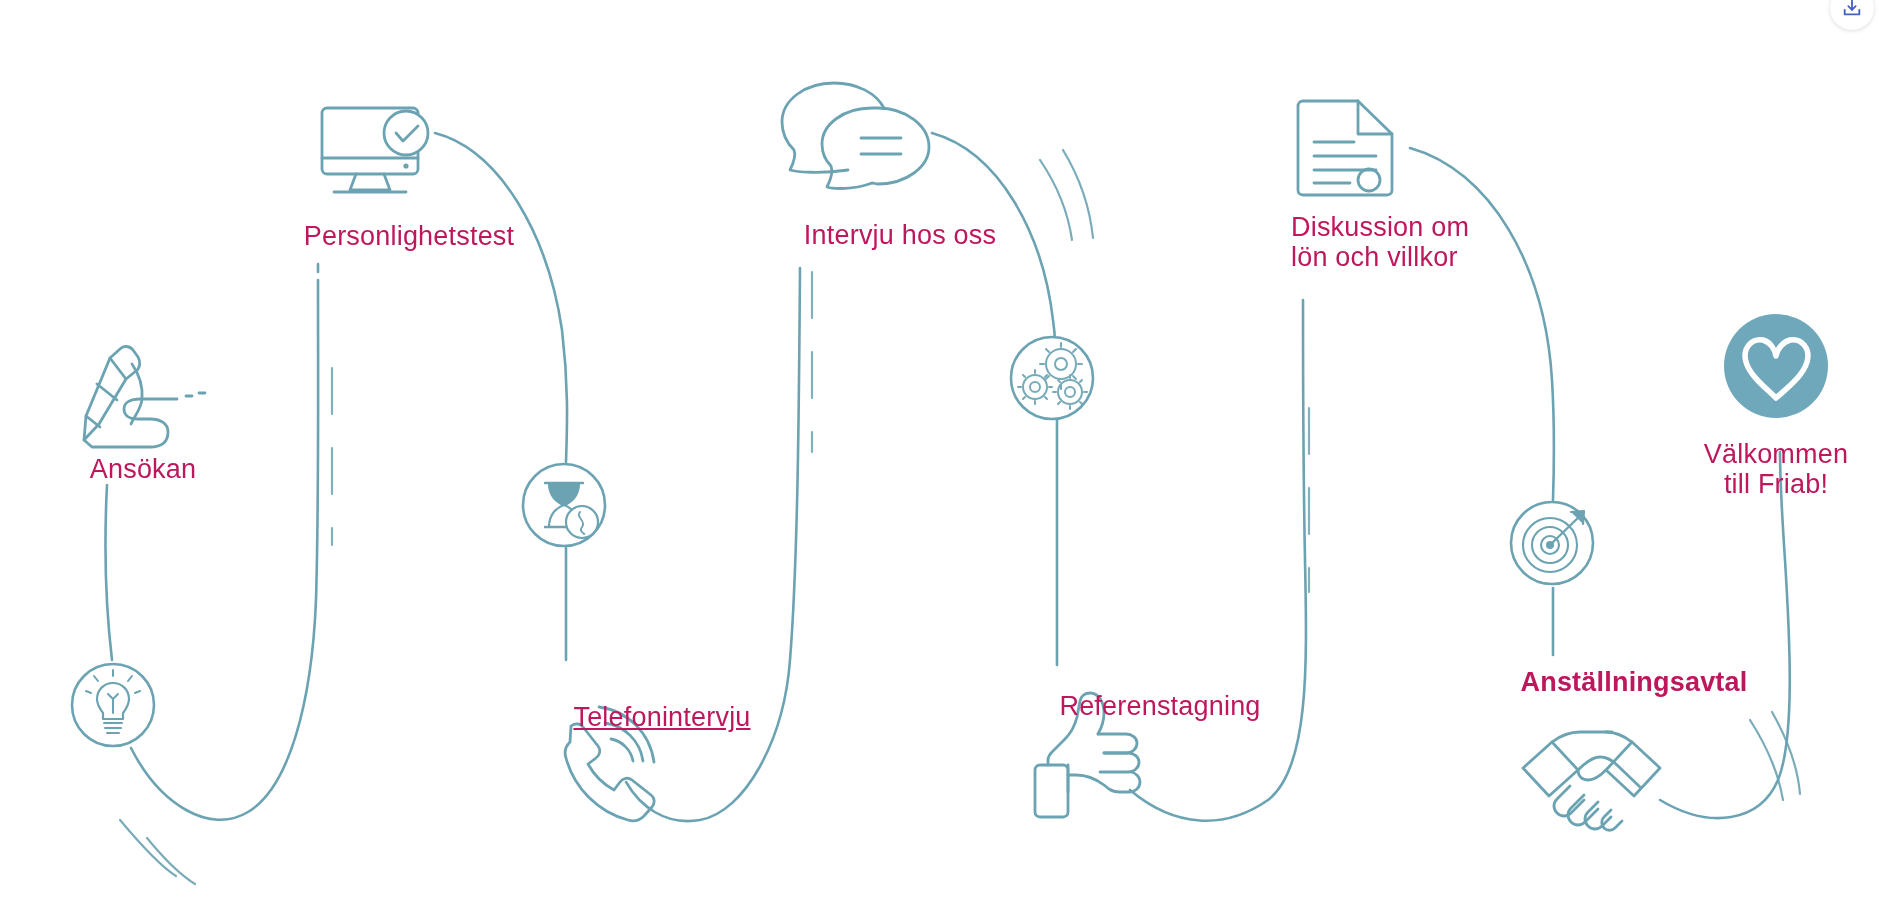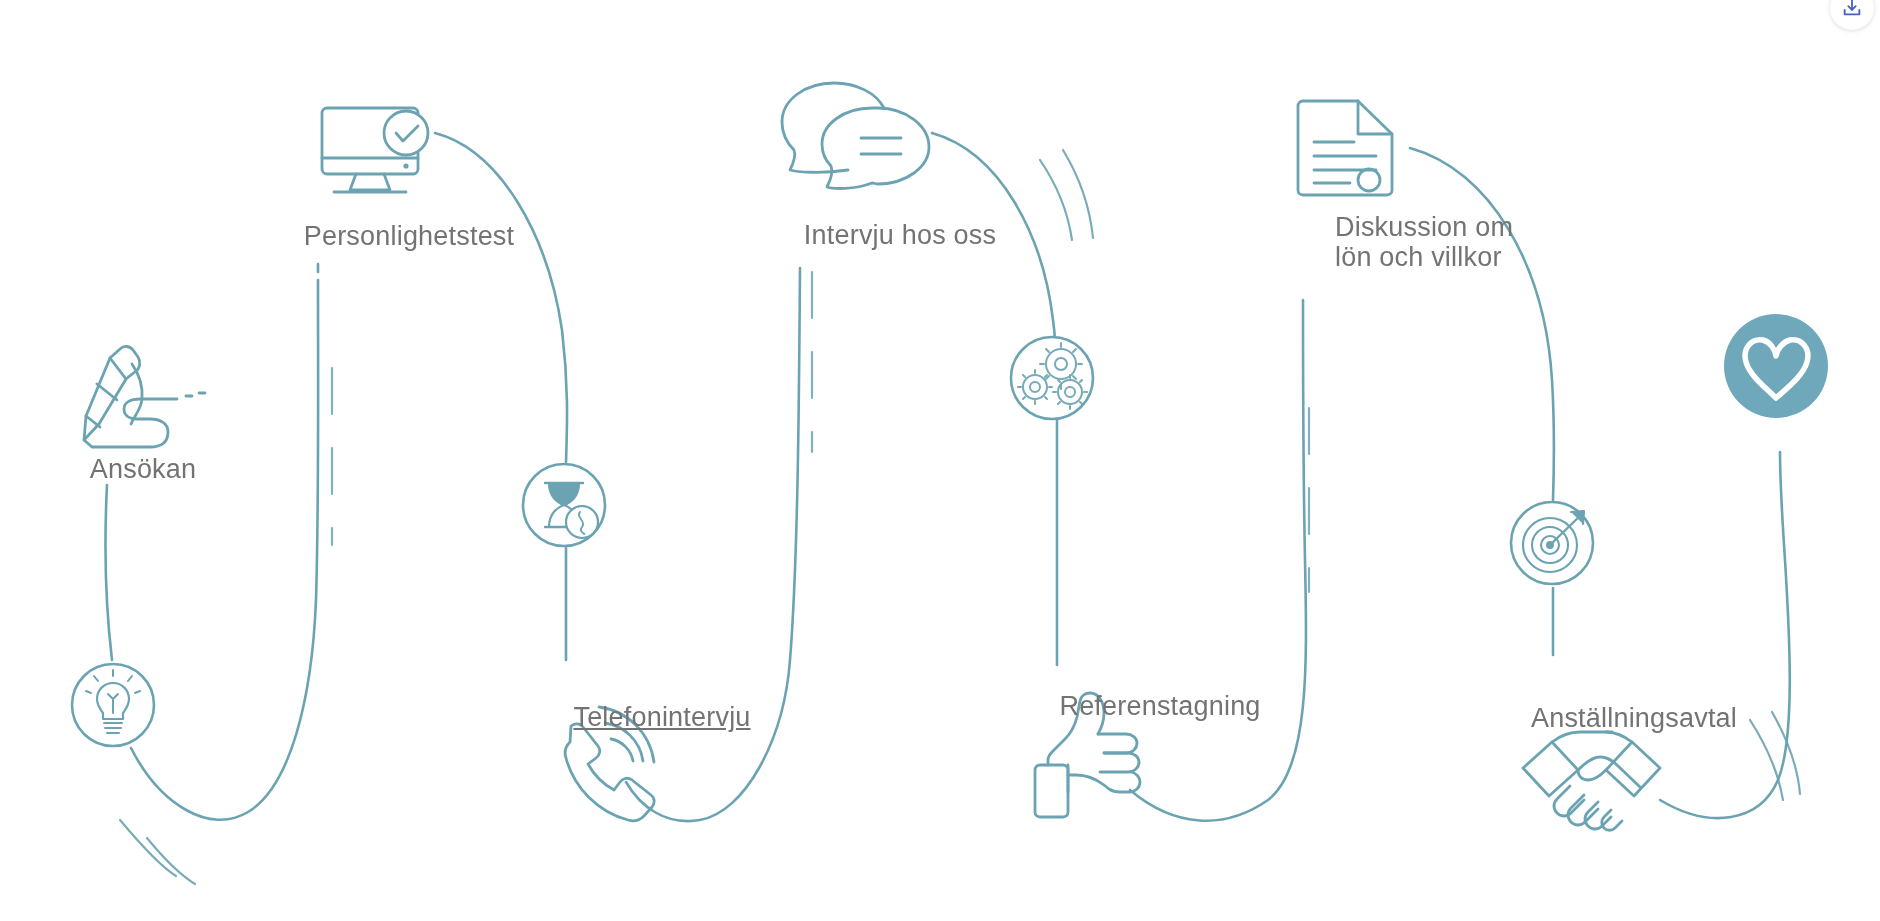--- a/index.html
+++ b/index.html
@@ -14,21 +14,21 @@
     width: 1880px; height: 921px;
     background: #ffffff;
   }
   svg.layer { position: absolute; top: 0; left: 0; width: 1880px; height: 921px; }
   svg.layer.paths { z-index: 1; }
   svg.layer.icons { z-index: 2; }
 
   .label {
     position: absolute;
     z-index: 3;
-    color: #737373;
+    color: #be185d;
     font-size: 27px;
     line-height: 1.1;
     letter-spacing: 0.2px;
     white-space: pre-line;
     font-weight: 400;
   }
   .label.center { text-align: center; transform: translateX(-50%); }
   .label.left { text-align: left; }
 
   .topright-badge {
@@ -221,25 +221,27 @@
   <div class="label center" style="left:143px; top:455px;">Ansökan</div>
 
   <div class="label center" style="left:409px; top:222px;">Personlighetstest</div>
 
   <div class="label center" style="left:662px; top:703px;text-decoration:underline;">Telefonintervju</div>
 
   <div class="label center" style="left:900px; top:221px;">Intervju hos oss</div>
 
   <div class="label center" style="left:1160px; top:692px;text-align:center;">Referenstagning</div>
 
-  <div class="label left" style="left:1291px; top:213px;margin-left:44px;">Diskussion om
+  <div class="label left" style="left:1291px; top:213px;">Diskussion om
 lön och villkor</div>
 
-  <div class="label center" style="left:1634px; top:704px;">Anställningsavtal</div>
-
+  <div class="label center" style="left:1634px; top:668px;font-weight:bold;">Anställningsavtal</div>
+
+  <div class="label center" style="left:1776px; top:440px;">Välkommen
+till Friab!</div>
 
   <div class="topright-badge">
     <svg width="22" height="22" viewBox="0 0 24 24" fill="none" stroke="#4560c4" stroke-width="2" stroke-linecap="round" stroke-linejoin="round">
       <path d="M4 14 L4 19 L20 19 L20 14"></path>
       <path d="M12 4 L12 14"></path>
       <path d="M8 10 L12 14 L16 10"></path>
     </svg>
   </div>
 
 </div>

